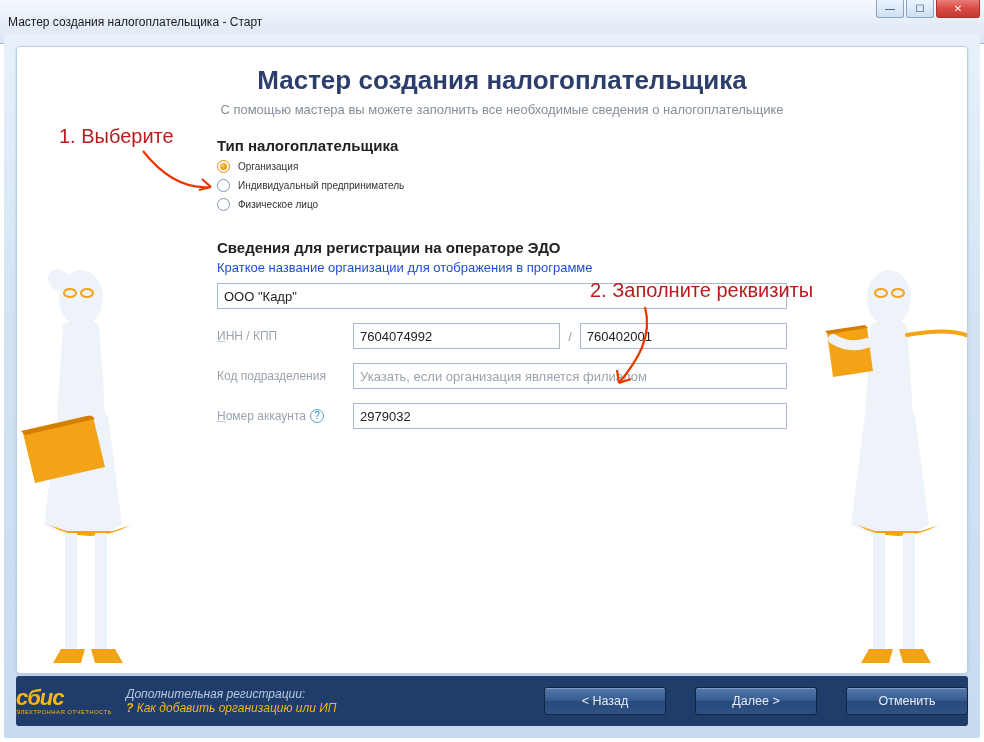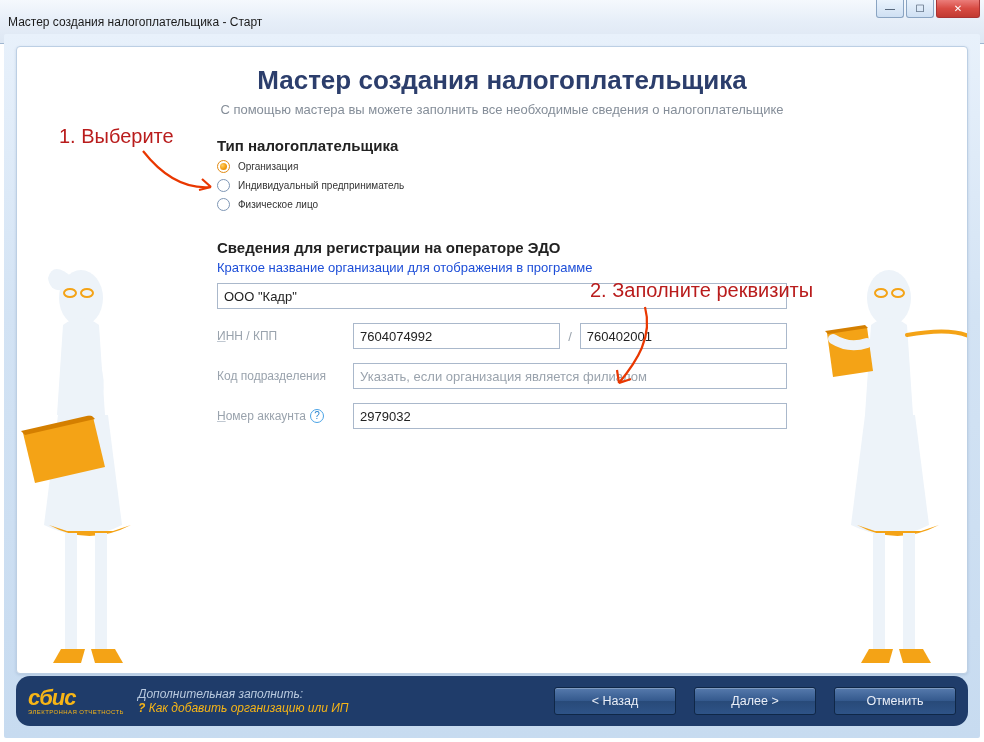--- a/index.html
+++ b/index.html
@@ -54,29 +54,29 @@
 
   .help-q { display:inline-block; width:14px; height:14px; border:1px solid #4aa3e6; color:#2a84cf; border-radius:50%; font-size:10px; line-height:12px; text-align:center; margin-left:4px; vertical-align:middle; cursor:help; }
 
   
   .anno { position:absolute; font-family:Liberation Sans, sans-serif; color:#b91c1c; font-size:20px; }
   .anno.a1 { left:42px; top:78px; }
   .anno.a2 { left:573px; top:232px; }
   .arrow-svg { position:absolute; pointer-events:none; }
 
   
-  .footer { position:absolute; left:12px; right:12px; bottom:12px; height:50px; background:#1f3c6a; border-radius:14px; display:flex; align-items:center; padding:0 12px; }
+  .footer { position:absolute; left:12px; right:12px; bottom:12px; height:50px; background:#1f3c6a; border-radius:3px; display:flex; align-items:center; padding:0 0; }
   .logo { display:flex; flex-direction:column; margin-right:14px; }
   .logo-top { font-family:Arial; font-size:22px; font-weight:700; font-style:italic; color:#f7b516; letter-spacing:-1px; line-height:20px; }
   .logo-bot { font-size:6px; letter-spacing:.4px; color:#f7b516; margin-top:1px; }
   .extra { display:flex; flex-direction:column; font-size:12px; }
   .extra .t1 { color:#b9cadf; font-style:italic; }
   .extra .t2 { color:#f7b516; font-style:italic; }
   .extra .t2::before { content:"? "; color:#f7b516; font-weight:700; }
-  .footer-btns { margin-left:auto; display:flex; gap:18px; }
+  .footer-btns { margin-left:auto; display:flex; gap:29px; }
   .wizbtn { width:122px; height:28px; border:1px solid #0f2747; border-radius:3px; background:linear-gradient(#567aad,#355a8e 48%,#284a79 52%,#2e5387); color:#e9eef7; font-size:12.5px; text-align:center; line-height:26px; box-shadow:inset 0 1px 0 rgba(255,255,255,.25); cursor:default; }
 </style>
 </head>
 <body>
 
 <div class="titlebar">
   <span class="caption">Мастер создания налогоплательщика - Старт</span>
   <div class="winbtns">
     <div class="winbtn">—</div>
     <div class="winbtn">☐</div>
@@ -187,21 +187,21 @@
     </svg>
 
   </div>
 
   <div class="footer">
     <div class="logo">
       <span class="logo-top">сбис</span>
       <span class="logo-bot">ЭЛЕКТРОННАЯ ОТЧЕТНОСТЬ</span>
     </div>
     <div class="extra">
-      <span class="t1">Дополнительная заполнить:</span>
+      <span class="t1">Дополнительная регистрации:</span>
       <span class="t2">Как добавить организацию или ИП</span>
     </div>
     <div class="footer-btns">
       <div class="wizbtn">&lt; Назад</div>
       <div class="wizbtn">Далее &gt;</div>
       <div class="wizbtn">Отменить</div>
     </div>
   </div>
 </div>
 

